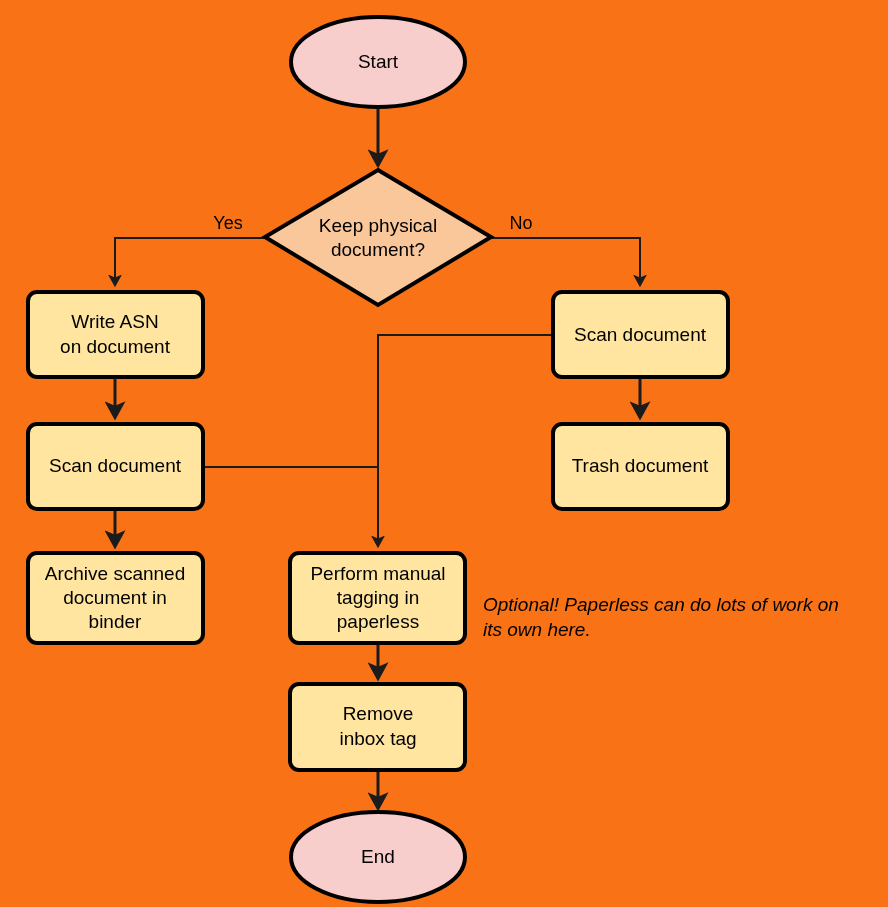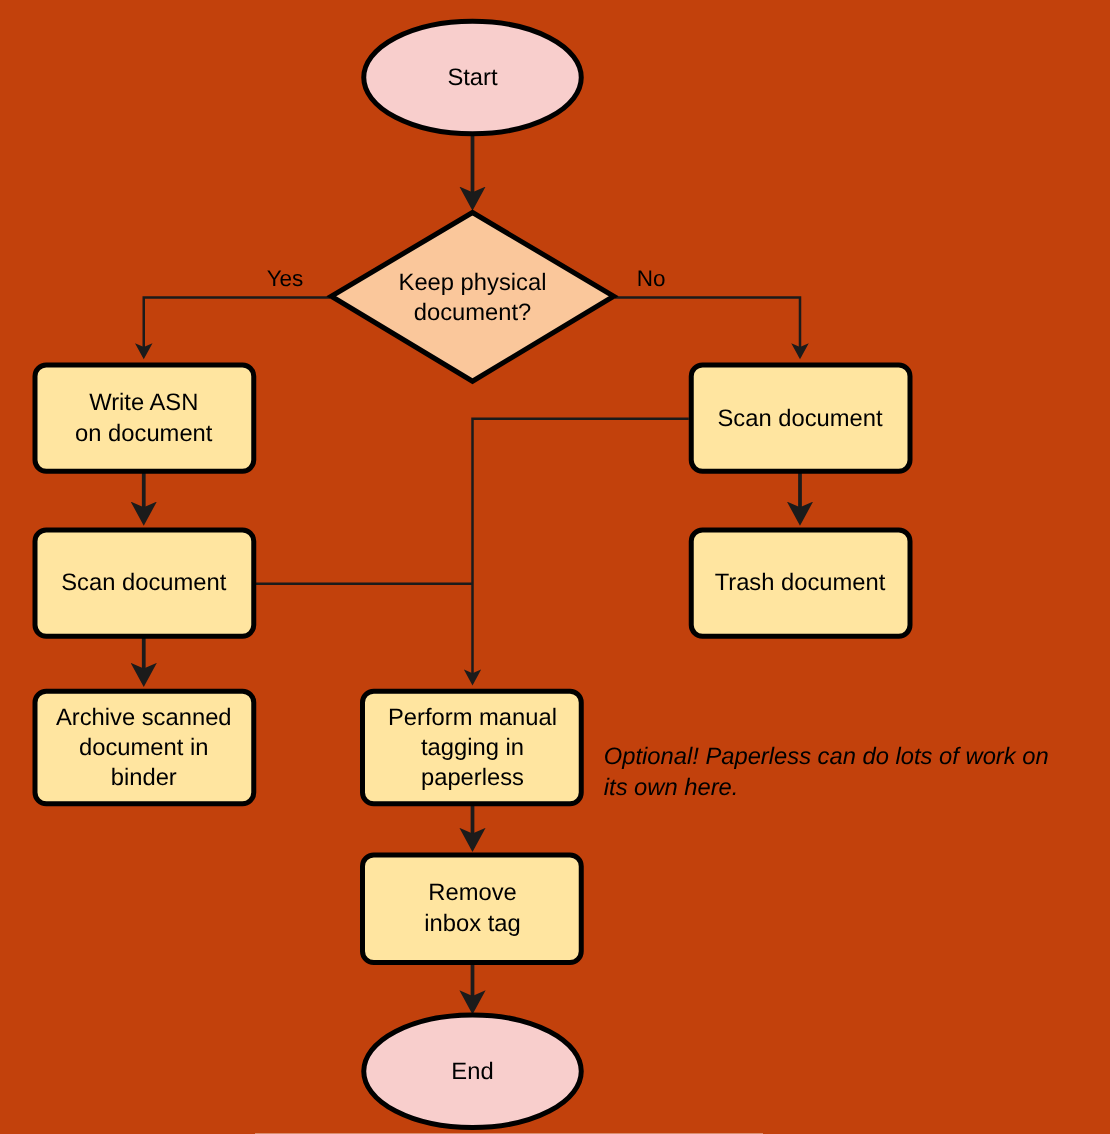--- a/index.html
+++ b/index.html
@@ -4,21 +4,21 @@
 <style>
   html, body {
     margin: 0;
     padding: 0;
     background: #ffffff;
   }
   #canvas {
     position: relative;
     width: 888px;
     height: 907px;
-    background: #c2410c;
+    background: #f97316;
     overflow: hidden;
     font-family: "Liberation Sans", sans-serif;
   }
   #flow-svg {
     position: absolute;
     left: 0;
     top: 0;
     width: 888px;
     height: 907px;
   }

